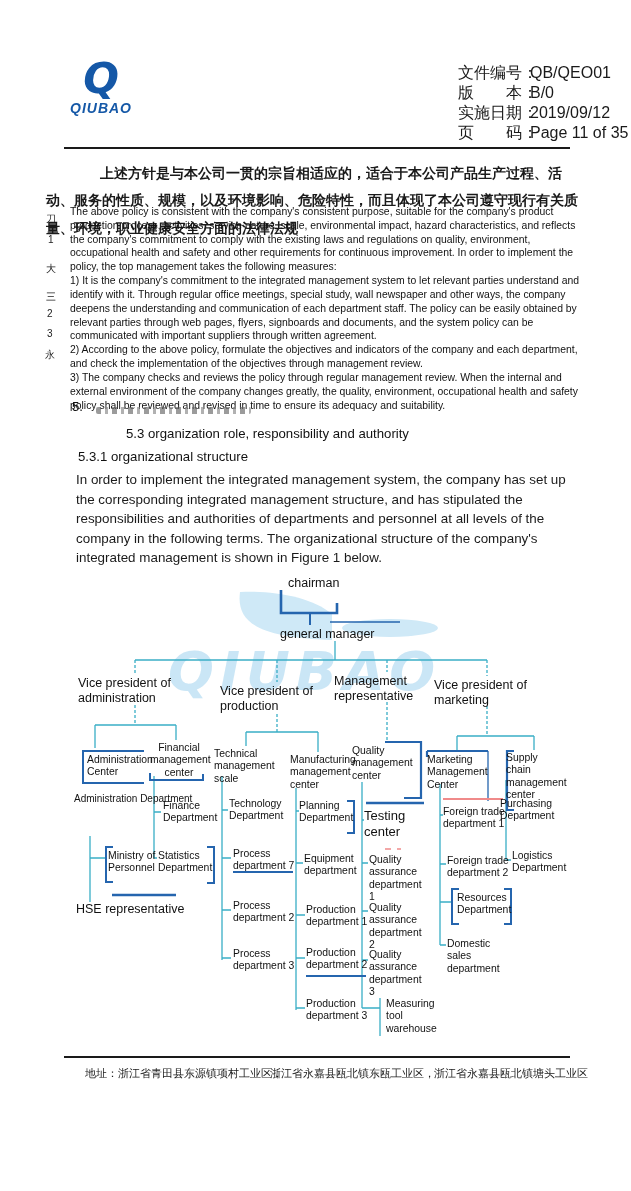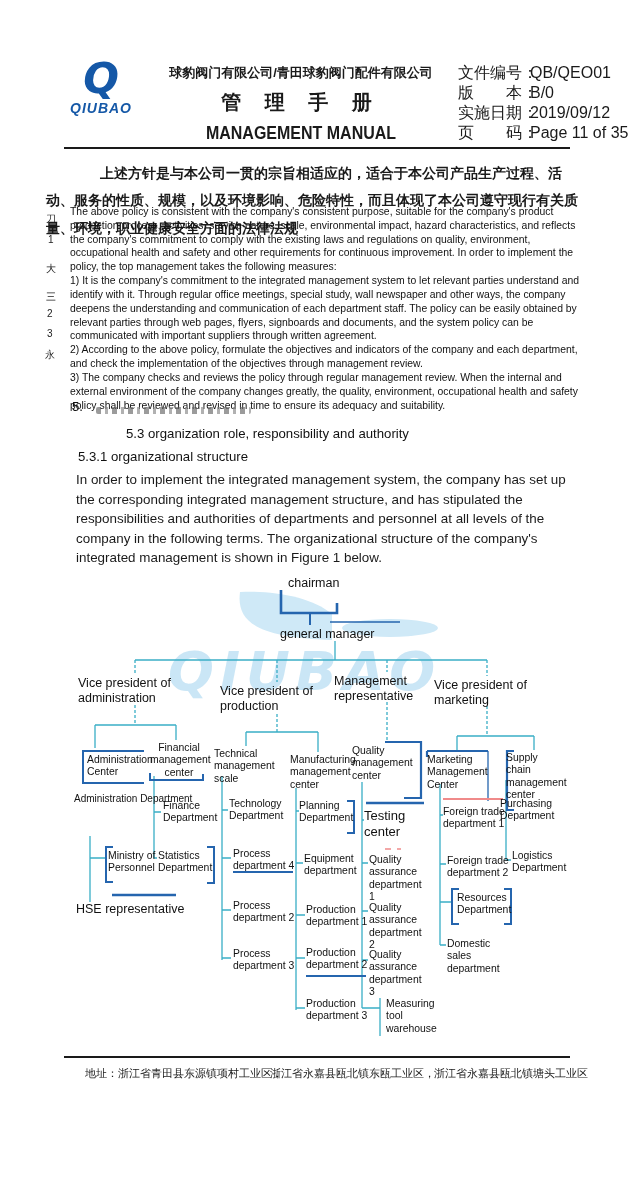--- a/index.html
+++ b/index.html
@@ -43,25 +43,20 @@
 </head>
 <body>
 
 <div id="page">
 
   <div class="abs" style="left:70px;top:60px;text-align:center;">
     <div id="logo-q">Q</div>
     <div id="logo-brand">QIUBAO</div>
   </div>
 
-  <div class="abs" style="left:152px;top:64px;width:298px;text-align:center;">
-    <div id="hdr-company">球豹阀门有限公司/青田球豹阀门配件有限公司</div>
-    <div id="hdr-title-cn">管 理 手 册</div>
-    <div id="hdr-title-en">MANAGEMENT MANUAL</div>
-  </div>
 
   <div class="abs" style="left:458px;top:63px;width:170px;">
     <div class="meta-row">
       <span class="meta-label">文件编号：</span>
       <span>QB/QEO01</span>
     </div>
     <div class="meta-row">
       <span class="meta-label">版　　本：</span>
       <span>B/0</span>
     </div>
@@ -175,21 +170,21 @@
     <div class="n xl" style="left:74px;top:222px;width:128px;">Administration Department</div>
     <div class="n" style="left:163px;top:230px;width:56px;">Finance Department</div>
     <div class="n" style="left:229px;top:228px;width:66px;">Technology Department</div>
     <div class="n" style="left:299px;top:230px;width:54px;">Planning Department</div>
     <div class="n md c" style="left:364px;top:238px;width:60px;">Testing center</div>
     <div class="n" style="left:443px;top:236px;width:62px;">Foreign trade department 1</div>
     <div class="n" style="left:500px;top:228px;width:58px;">Purchasing Department</div>
 
     <div class="n" style="left:108px;top:280px;width:50px;">Ministry of Personnel</div>
     <div class="n" style="left:158px;top:280px;width:54px;">Statistics Department</div>
-    <div class="n" style="left:233px;top:278px;width:62px;">Process department 4</div>
+    <div class="n" style="left:233px;top:278px;width:62px;">Process department 7</div>
     <div class="n" style="left:304px;top:283px;width:56px;">Equipment department</div>
     <div class="n" style="left:369px;top:284px;width:58px;">Quality assurance department 1</div>
     <div class="n" style="left:447px;top:285px;width:62px;">Foreign trade department 2</div>
     <div class="n" style="left:512px;top:280px;width:56px;">Logistics Department</div>
 
     <div class="n lg" style="left:76px;top:332px;width:132px;">HSE representative</div>
     <div class="n" style="left:233px;top:330px;width:62px;">Process department 2</div>
     <div class="n" style="left:306px;top:334px;width:62px;">Production department 1</div>
     <div class="n" style="left:369px;top:332px;width:58px;">Quality assurance department 2</div>
     <div class="n" style="left:457px;top:322px;width:52px;">Resources Department</div>

